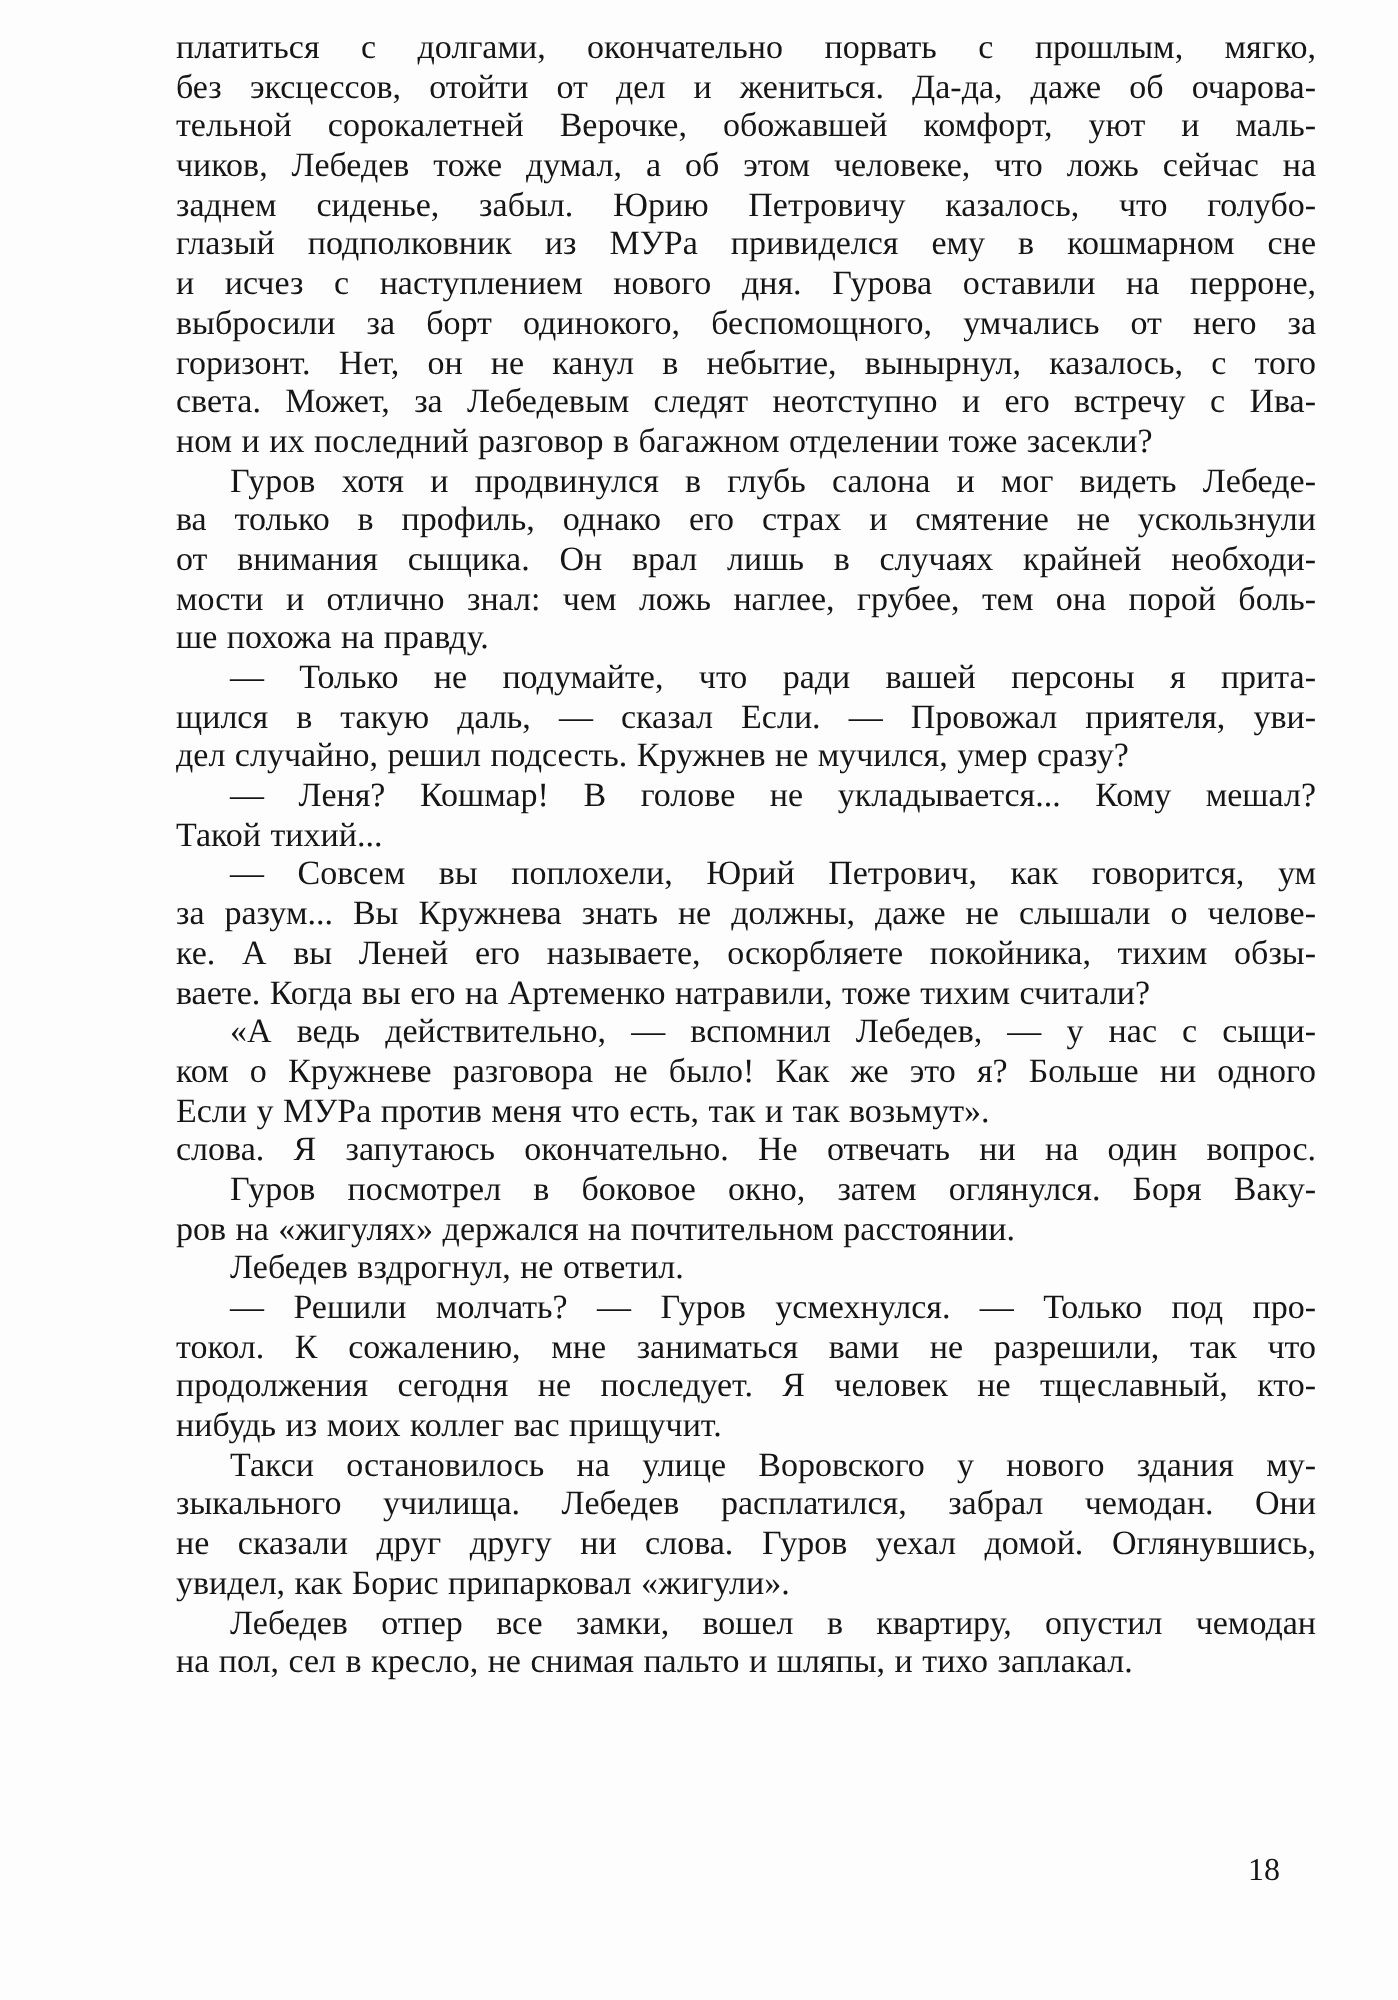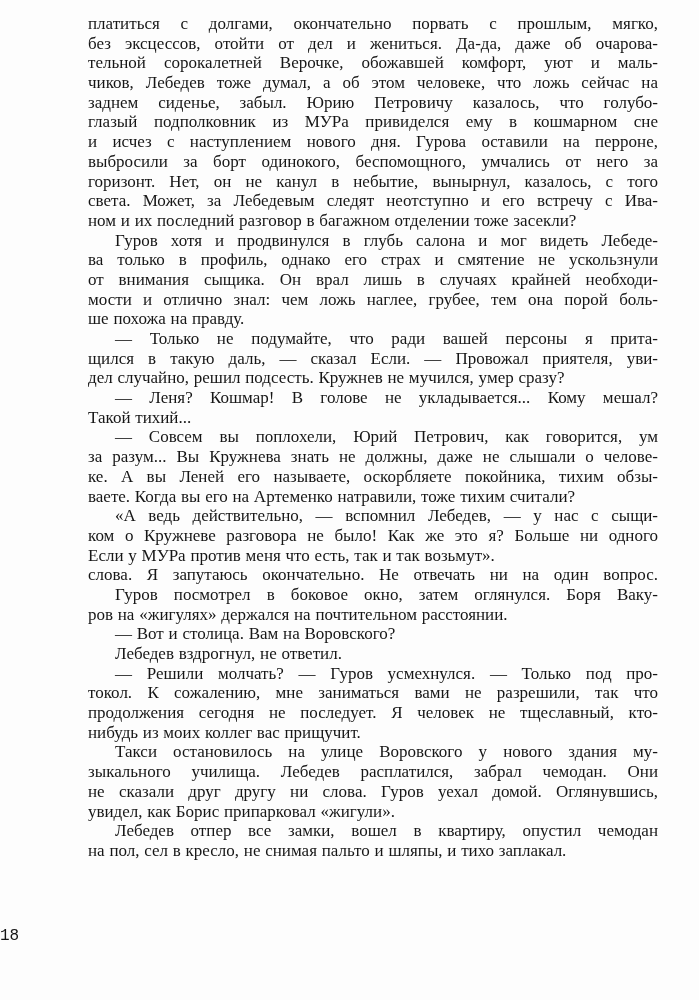--- a/index.html
+++ b/index.html
@@ -40,24 +40,23 @@
     text-align-last: auto;
   }
   .line.indent {
     text-indent: 27px;
   }
   .page-number {
     position: absolute;
     left: 0;
     top: 926px;
     width: 640px;
-    text-align: left;
+    text-align: right;
     font-size: 16px;
     line-height: 20px;
-    font-family: Liberation Mono, monospace;
   }
 </style>
 </head>
 <body>
 
 <div class="page">
   <div class="text-block">
       <div class="para">
         <div class="line">платиться с долгами, окончательно порвать с прошлым, мягко,</div>
         <div class="line">без эксцессов, отойти от дел и жениться. Да-да, даже об очарова-</div>
@@ -97,23 +96,20 @@
         <div class="line indent">«А ведь действительно, — вспомнил Лебедев, — у нас с сыщи-</div>
         <div class="line">ком о Кружневе разговора не было! Как же это я? Больше ни одного</div>
         <div class="line last">Если у МУРа против меня что есть, так и так возьмут».</div>
         <div class="line">слова. Я запутаюсь окончательно. Не отвечать ни на один вопрос.</div>
       </div>
       <div class="para">
         <div class="line indent">Гуров посмотрел в боковое окно, затем оглянулся. Боря Ваку-</div>
         <div class="line last">ров на «жигулях» держался на почтительном расстоянии.</div>
       </div>
       <div class="para">
-        <div class="line last indent">— Вот и столица. Вам на Воровского?</div>
-      </div>
-      <div class="para">
         <div class="line last indent">Лебедев вздрогнул, не ответил.</div>
       </div>
       <div class="para">
         <div class="line indent">— Решили молчать? — Гуров усмехнулся. — Только под про-</div>
         <div class="line">токол. К сожалению, мне заниматься вами не разрешили, так что</div>
         <div class="line">продолжения сегодня не последует. Я человек не тщеславный, кто-</div>
         <div class="line last">нибудь из моих коллег вас прищучит.</div>
       </div>
       <div class="para">
         <div class="line indent">Такси остановилось на улице Воровского у нового здания му-</div>

